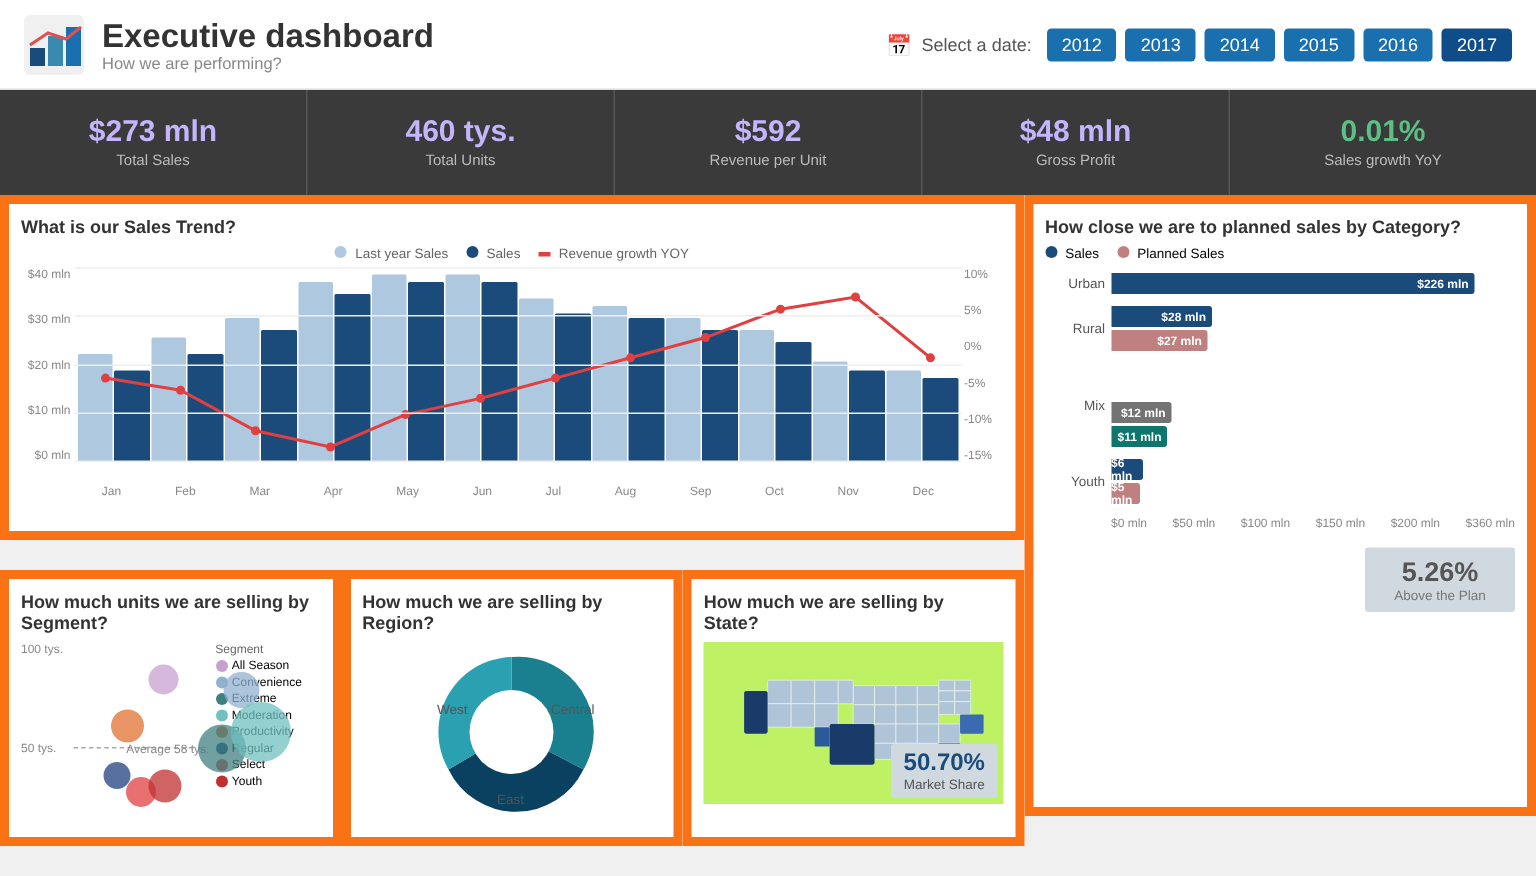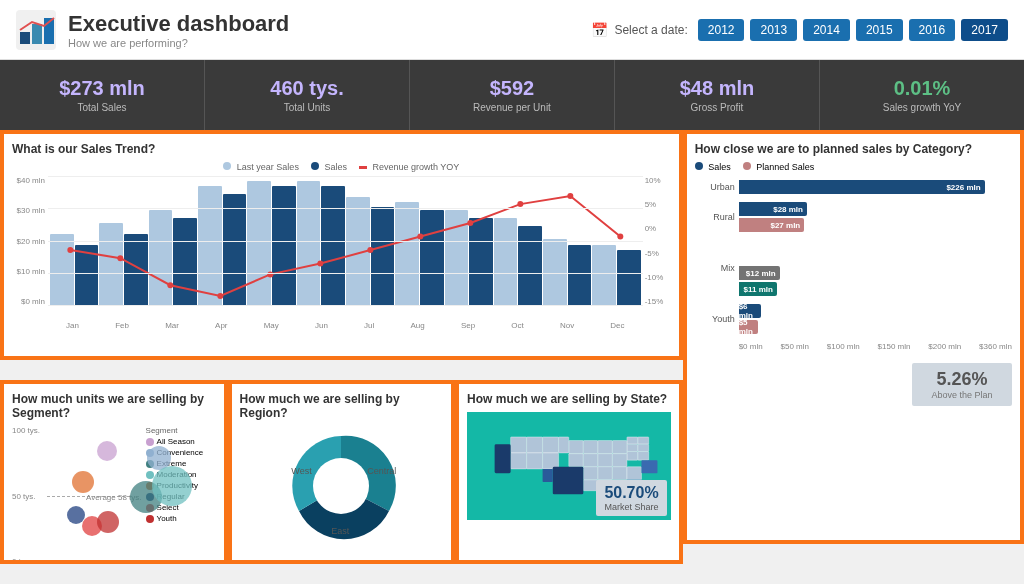--- a/index.html
+++ b/index.html
@@ -84,21 +84,21 @@
     }
     .main-content {
       display: grid;
       grid-template-columns: 2fr 1fr;
       grid-template-rows: auto auto;
       height: calc(584px - 60px - 70px);
       gap: 0;
     }
     .panel {
       background: white;
-      border: 4px solid #f97316;
+      border: 6px solid #f97316;
       padding: 8px;
       overflow: hidden;
     }
     .panel-title {
       font-size: 12px;
       font-weight: 600;
       color: #333;
       margin-bottom: 6px;
     }
     
@@ -133,21 +133,21 @@
       display: flex;
       justify-content: center;
       align-items: center;
       height: 120px;
       position: relative;
     }
     
     .map-area {
       width: 100%;
       height: 108px;
-      background: #14b8a6;
+      background: #bef264;
       position: relative;
       overflow: hidden;
     }
     .market-share-badge {
       position: absolute;
       bottom: 4px;
       right: 4px;
       background: #d0d8e0;
       padding: 4px 8px;
       text-align: center;

